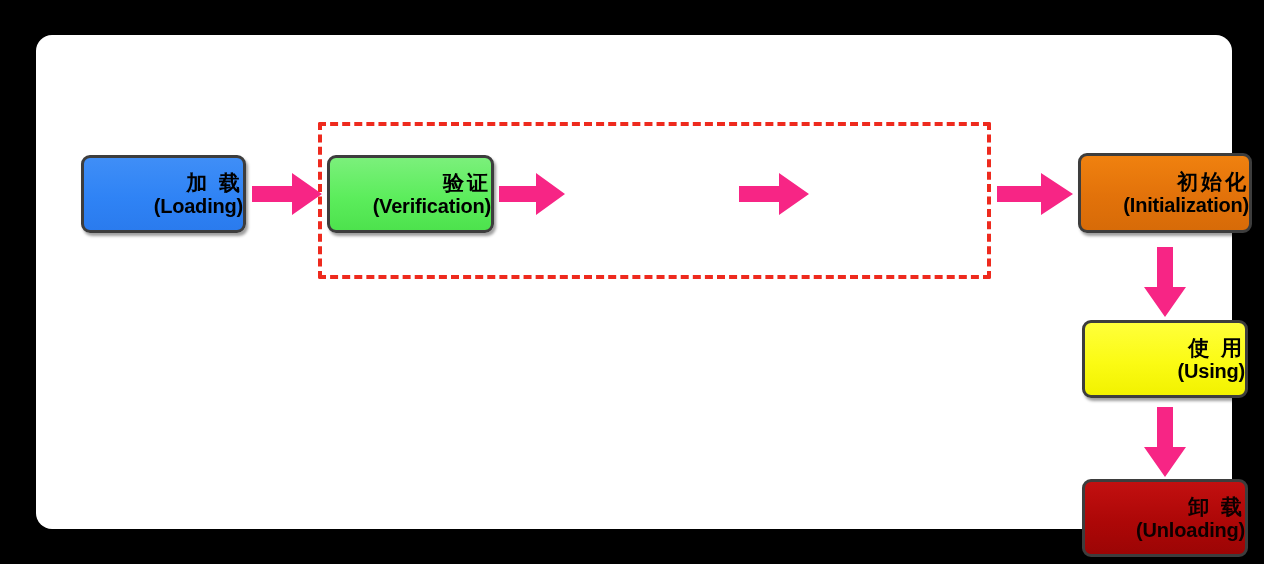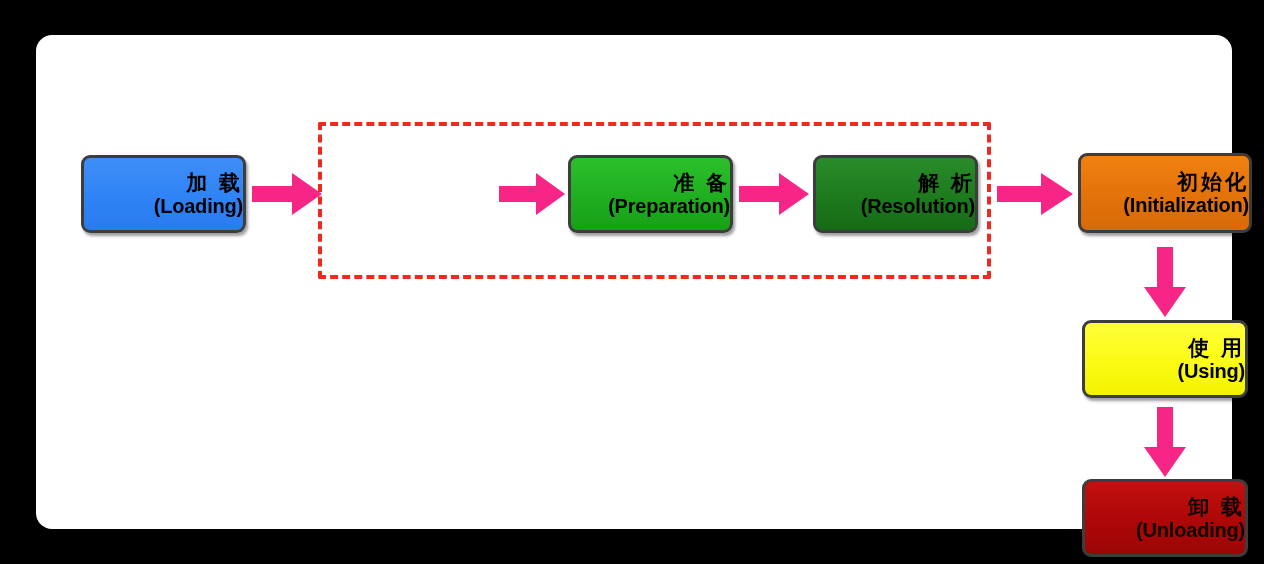--- a/index.html
+++ b/index.html
@@ -144,30 +144,26 @@
   <div id="panel">
 
     <div id="linking-group"></div>
 
 
     <div class="node" id="node-loading">
       <span class="cn">加 载</span>
       <span class="en">(Loading)</span>
     </div>
 
-
-    <div class="node" id="node-preparation">
-      <span class="cn">准 备</span>
-      <span class="en">(Preparation)</span>
-    </div>
-
-    <div class="node" id="node-resolution">
-      <span class="cn">解 析</span>
-      <span class="en">(Resolution)</span>
-    </div>
+    <div class="node" id="node-verification">
+      <span class="cn">验证</span>
+      <span class="en">(Verification)</span>
+    </div>
+
+
 
     <div class="node" id="node-using">
       <span class="cn">使 用</span>
       <span class="en">(Using)</span>
     </div>
 
     <div class="node" id="node-initialization">
       <span class="cn">初始化</span>
       <span class="en">(Initialization)</span>
     </div>

